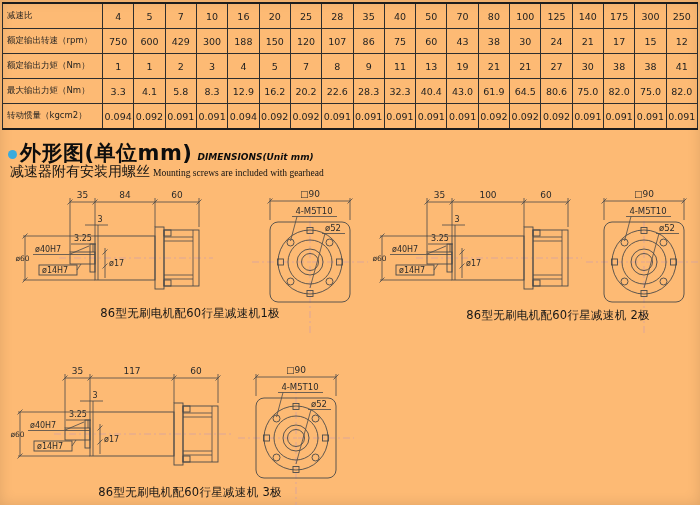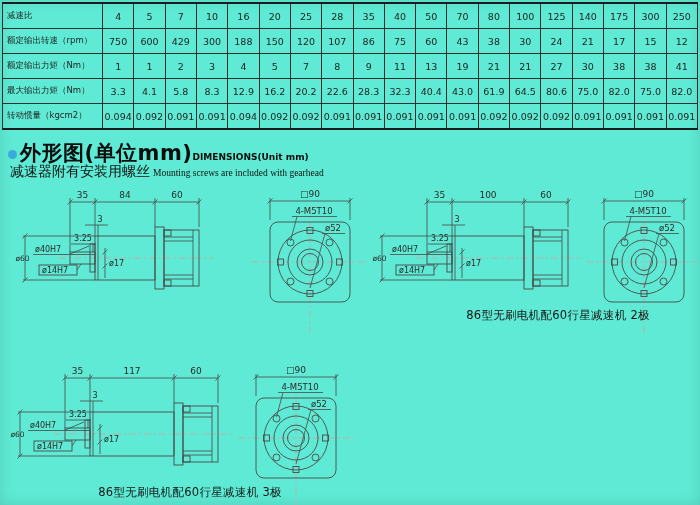--- a/index.html
+++ b/index.html
@@ -1,30 +1,30 @@
 <!DOCTYPE html>
 <html><head>
 <meta charset="utf-8">
 <style>
   html,body{margin:0;padding:0;background:#9a9a9a;font-family:"DejaVu Sans","Liberation Sans",sans-serif;}
-  .page{position:relative;width:700px;height:505px;background:#5eead4;overflow:hidden;
+  .page{position:relative;width:700px;height:505px;background:#fdba74;overflow:hidden;
         box-shadow:inset 0 0 14px rgba(0,0,0,.12);}
   
   table.spec{position:absolute;top:2px;left:2px;width:696px;border-collapse:collapse;
              border-top:2px solid #1c1c1c;border-bottom:2px solid #1c1c1c;
              border-left:1px solid #2e2e2e;border-right:1px solid #2e2e2e;table-layout:fixed;}
   table.spec td,table.spec th{border:1px solid #2e2e2e;height:24px;text-align:center;
              font-size:9.5px;color:#1f1f1f;font-weight:400;padding:0;overflow:hidden;white-space:nowrap;}
   table.spec th{ text-align:left;padding-left:4px;font-size:8.5px;}
   
   .sec-title{position:absolute;left:8px;top:139px;white-space:nowrap;}
   .bullet{display:inline-block;width:9px;height:9px;border-radius:50%;background:#3aabdd;
           vertical-align:1px;margin-right:3px;}
   .t-cn{font-size:21px;font-weight:bold;color:#0d0d0d;letter-spacing:.5px;}
-  .t-en{font-size:9px;font-weight:bold;color:#0d0d0d;}
+  .t-en{font-size:9px;font-weight:bold;color:#0d0d0d;margin-left:5px;font-style:italic;}
   .sec-sub{position:absolute;left:10px;top:161px;white-space:nowrap;color:#111;}
   .s-cn{font-size:14px;}
   .s-en{font-size:9.5px;margin-left:3px;font-family:Liberation Serif, serif;}
   
   .dwg{position:absolute;}
   .dwg svg{display:block;}
   .caption{position:absolute;font-size:11.5px;color:#161616;white-space:nowrap;
            text-align:center;letter-spacing:.3px;}
 </style>
 </head>
@@ -422,16 +422,17 @@
         <rect x="86.5" y="73" width="6" height="6" rx="0" fill="none" stroke="#4a4a4a" stroke-width="0.9"></rect>
         <text x="64" y="28" font-size="8.5" fill="#2b2b2b" text-anchor="middle">4-M5T10</text>
         <line x1="42" y1="30.5" x2="87" y2="30.5" stroke="#4a4a4a" stroke-width="0.8"></line>
         <line x1="47" y1="30.5" x2="40.5" y2="55" stroke="#4a4a4a" stroke-width="0.8"></line>
         <text x="83" y="45" font-size="8.5" fill="#2b2b2b" text-anchor="middle">ø52</text>
         <line x1="72" y1="47.5" x2="95" y2="47.5" stroke="#4a4a4a" stroke-width="0.8"></line>
         <line x1="75" y1="47.5" x2="60" y2="102" stroke="#4a4a4a" stroke-width="0.8"></line>
       </svg>
     </div>
 
+  <div class="caption" style="left:90px;top:306px;width:200px;">86型无刷电机配60行星减速机1极</div>
   <div class="caption" style="left:448px;top:308px;width:220px;">86型无刷电机配60行星减速机 2极</div>
   <div class="caption" style="left:90px;top:485px;width:200px;">86型无刷电机配60行星减速机 3极</div>
 
 </div>
 
 </body></html>

